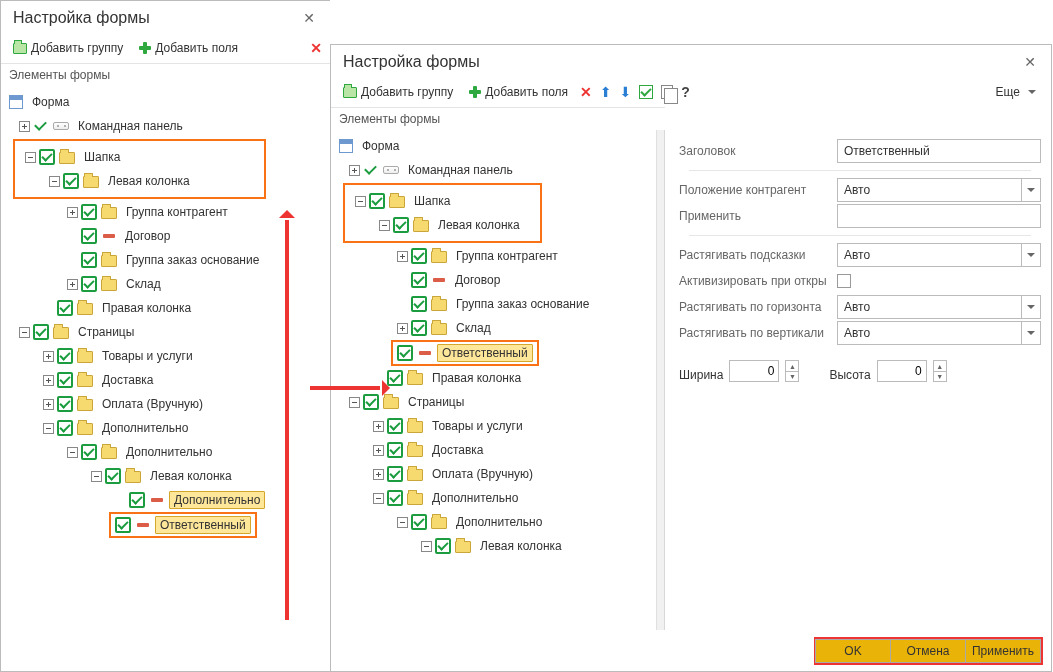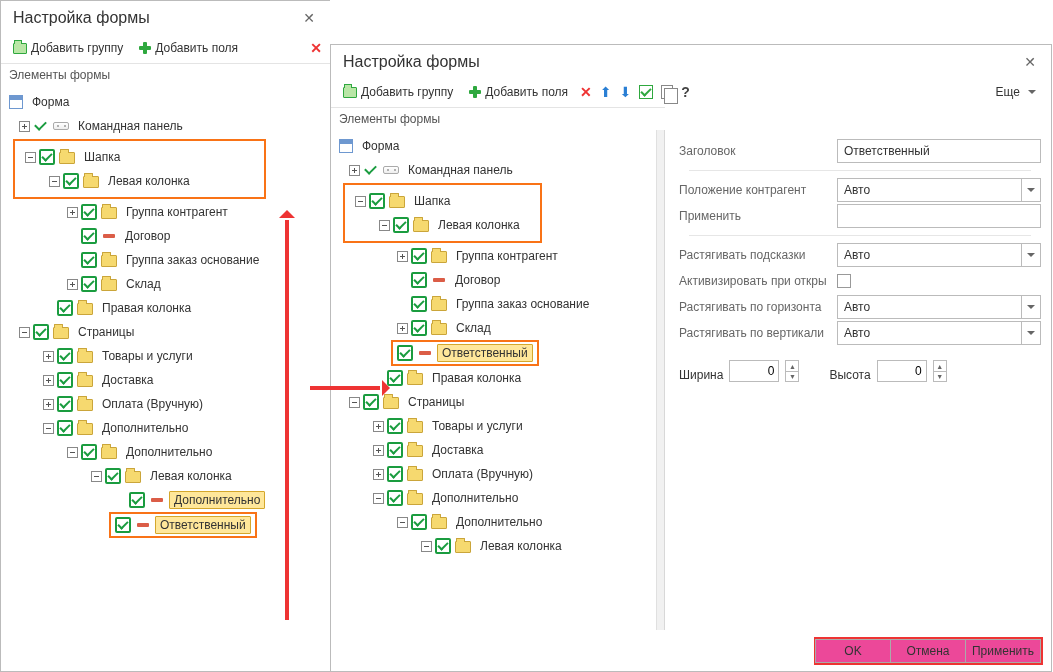--- a/index.html
+++ b/index.html
@@ -193,21 +193,21 @@
     display: flex; align-items: center; justify-content: center;
     font-size: 7px; color: #666; cursor: pointer; line-height: 1;
   }
   .spin div:first-child { border-bottom: none; }
   .footer {
     display: flex; justify-content: flex-end; gap: 0;
     padding: 6px 8px; border-top: 1px solid transparent;
   }
   .fbtn {
     min-width: 76px; height: 24px; border: 1px solid #aaa;
-    background: #ec4899; margin-left: -1px; cursor: pointer;
+    background: #eab308; margin-left: -1px; cursor: pointer;
     display: flex; align-items: center; justify-content: center;
     font-size: 12px;
   }
   .footer-wrap { border: 2px solid #e33; display: flex; }
   
   .arrow-up {
     position: absolute; left: 285px; top: 220px; width: 4px; height: 400px;
     background: #e33;
   }
   .arrow-up::before {

